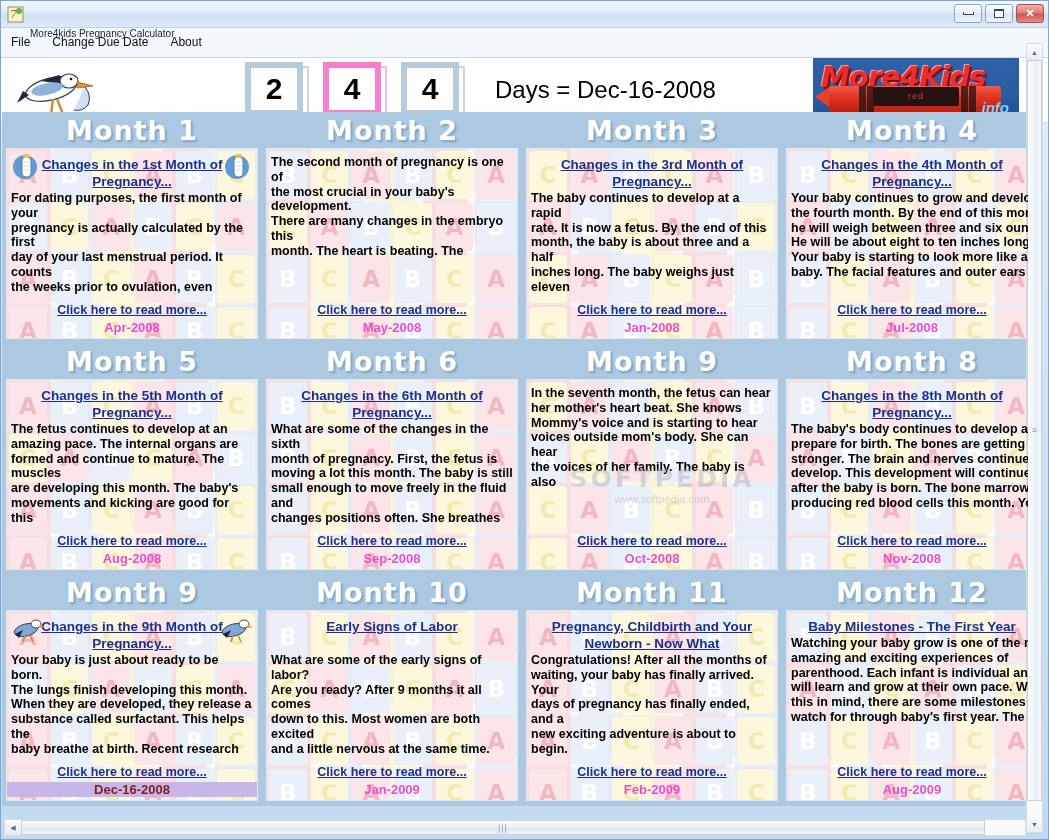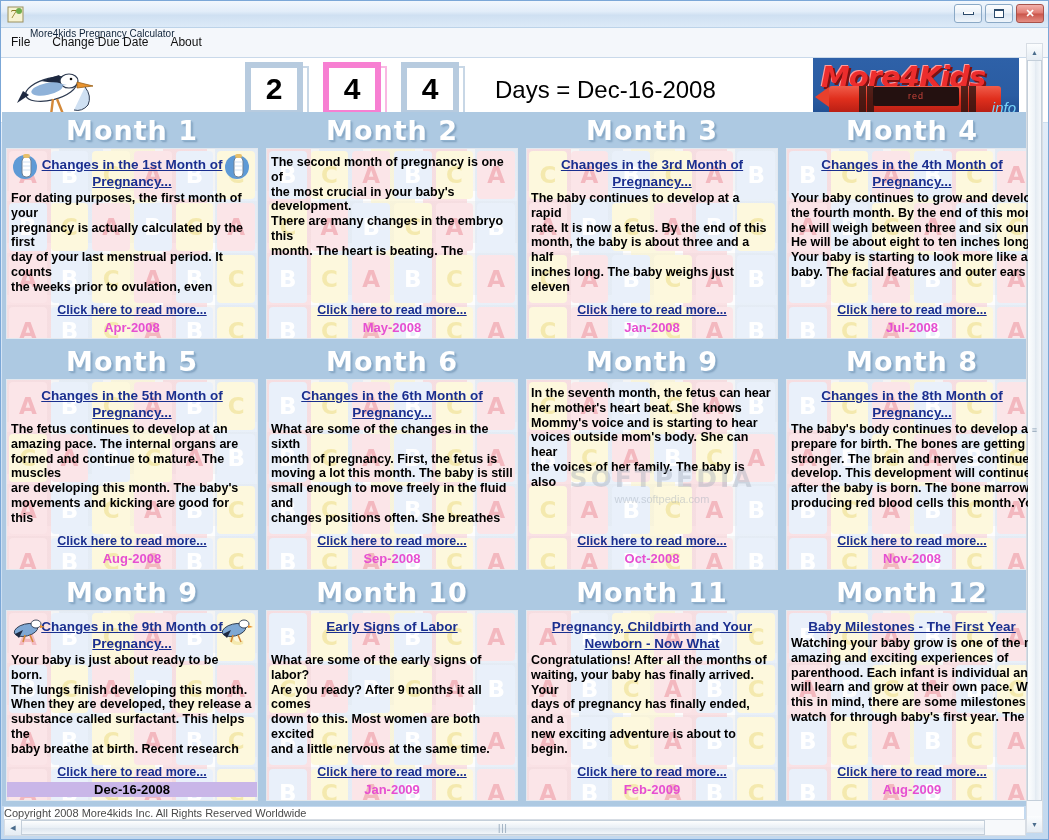--- a/index.html
+++ b/index.html
@@ -107,22 +107,22 @@
   }
   .brandlogo .brandtext {
     position: absolute; left: 8px; top: 2px;
     font-size: 29px; font-weight: bold; font-style: italic;
     color: #ec2d2d; letter-spacing: -1px;
     text-shadow: 2px 2px 0 #7d1111, -1px -1px 0 #ff9a9a;
     font-family: "DejaVu Sans", sans-serif;
     white-space: nowrap;
   }
   .brandlogo .brandinfo {
-    position: absolute; right: 3px; bottom: 6px;
-    font-size: 15px; font-weight: normal; font-style: italic; color: #79d3f7;
+    position: absolute; right: 10px; bottom: 6px;
+    font-size: 15px; font-weight: bold; font-style: italic; color: #79d3f7;
   }
   .crayon {
     position: absolute; left: 16px; bottom: 4px;
     width: 172px; height: 32px;
     background: linear-gradient(to bottom,#f05c4a 0%,#e02f1d 40%,#a81810 100%);
     border-radius: 3px;
   }
   .crayon:before {
     content:""; position:absolute; left:-14px; top:1px;
     width:0; height:0; border-top:10px solid transparent;
@@ -227,21 +227,21 @@
     text-align: center; z-index: 3;
   }
   .readmore {
     font-size: 12.5px; font-weight: bold; color: #1a2f8f;
     text-decoration: underline; cursor: pointer; display: inline-block;
   }
   .pdate {
     display: block; margin-top: 2px;
     font-size: 13px; font-weight: bold; color: #e64fd1;
   }
-  .pdate.selected { background: #c9b6e8; color: #000000; padding: 0 3px; }
+  .pdate.selected { background: #c9b6e8; color: #7f1d1d; padding: 0 3px; }
 
   .babyicon { position: absolute; top: 3px; width: 34px; height: 30px; z-index: 4; }
   .babyicon.left { left: 4px; }
   .babyicon.right { right: 4px; }
 
   .watermark {
     position: absolute; left: 560px; top: 352px;
     width: 200px; text-align: center; z-index: 5; pointer-events: none;
   }
   .watermark .wm1 {
@@ -977,21 +977,20 @@
   <div class="vscroll">
     <div class="vs-arrow">▲</div>
     <div class="vs-track">
       <div class="vs-thumb">
           <span class="vs-grip">≡</span>
         </div>
     </div>
     <div class="vs-arrow">▼</div>
   </div>
 
-  <div class="copyright">Copyright 2008 More4kids Inc. All Rights Reserved Worldwide</div>
 
   <div class="hscroll">
     <div class="sb-arrow">◀</div>
     <div class="sb-track">
       <div class="sb-thumb">
           <span class="sb-grip">|||</span>
         </div>
     </div>
   </div>
 

